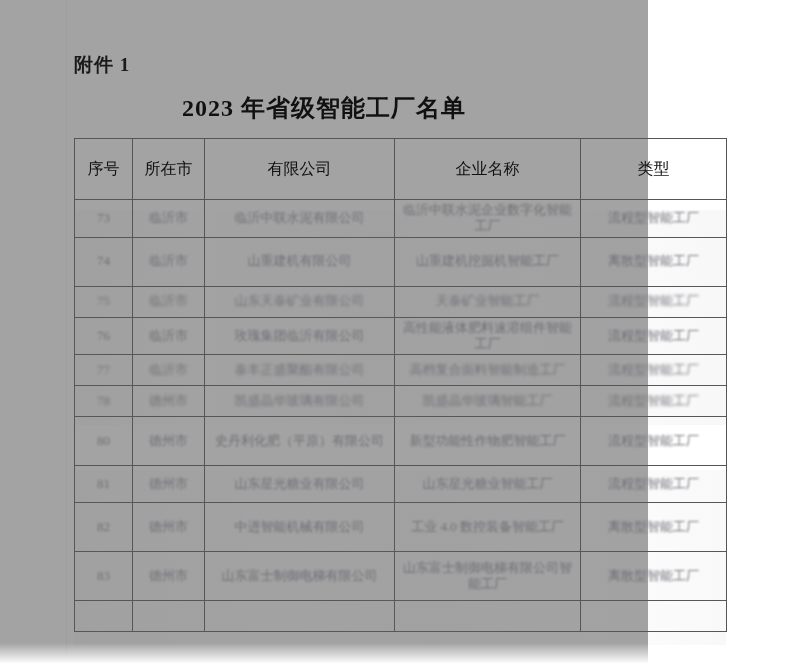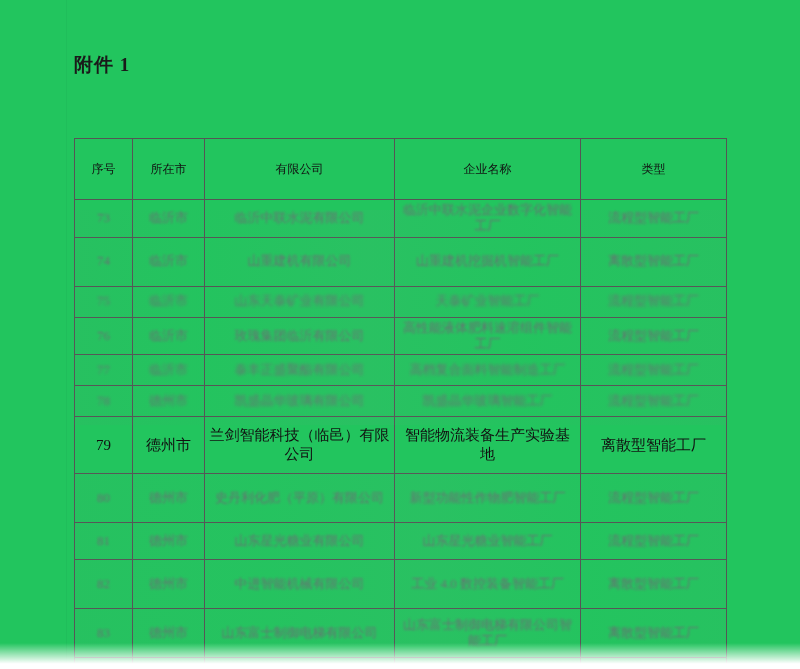--- a/index.html
+++ b/index.html
@@ -9,23 +9,23 @@
   body {
     width: 800px;
     height: 669px;
     background: #ffffff;
     font-family: "Liberation Serif", "DejaVu Serif", serif;
     color: #000000;
     overflow: hidden;
   }
   .page {
     position: relative;
-    width: 800px;
+    width: 648px;
     height: 669px;
-    background: #22c55e;
+    background: #a3a3a3;
   }
   .attachment-label {
     position: absolute;
     left: 74px;
     top: 52px;
     font-size: 19px;
     font-weight: bold;
     letter-spacing: 1px;
     color: #1a1a1a;
   }
@@ -49,21 +49,21 @@
     table-layout: fixed;
   }
   table.list td, table.list th {
     border: 1px solid #555;
     text-align: center;
     vertical-align: middle;
     padding: 2px 3px;
     line-height: 1.25;
   }
   thead th {
-    font-size: 12px;
+    font-size: 16px;
     font-weight: normal;
     height: 56px;
     color: #111;
   }
   .col-seq   { width: 58px; }
   .col-city  { width: 72px; }
   .col-ent   { width: 190px; }
   .col-fac   { width: 186px; }
   .col-type  { width: 146px; }
 
@@ -138,20 +138,21 @@
 </style>
 </head>
 <body>
 
 <div class="page">
 
   <div class="paper-left-edge"></div>
 
   <div class="attachment-label">附件 1</div>
 
+  <div class="doc-title">2023 年省级智能工厂名单</div>
 
   <table class="list">
     <colgroup>
       <col class="col-seq">
         <col class="col-city">
         <col class="col-ent">
         <col class="col-fac">
         <col class="col-type">
     </colgroup>
     <thead>
@@ -199,27 +200,20 @@
         <td>高档复合面料智能制造工厂</td>
         <td>流程型智能工厂</td>
       </tr>
       <tr class="blur strong clip">
         <td>78</td>
         <td>德州市</td>
         <td>凯盛晶华玻璃有限公司</td>
         <td>凯盛晶华玻璃智能工厂</td>
         <td>流程型智能工厂</td>
       </tr>
-      <tr class="sharp">
-        <td>79</td>
-        <td>德州市</td>
-        <td>兰剑智能科技（临邑）有限公司</td>
-        <td>智能物流装备生产实验基地</td>
-        <td>离散型智能工厂</td>
-      </tr>
       <tr class="blur tall">
         <td>80</td>
         <td>德州市</td>
         <td>史丹利化肥（平原）有限公司</td>
         <td>新型功能性作物肥智能工厂</td>
         <td>流程型智能工厂</td>
       </tr>
       <tr class="blur">
         <td>81</td>
         <td>德州市</td>

